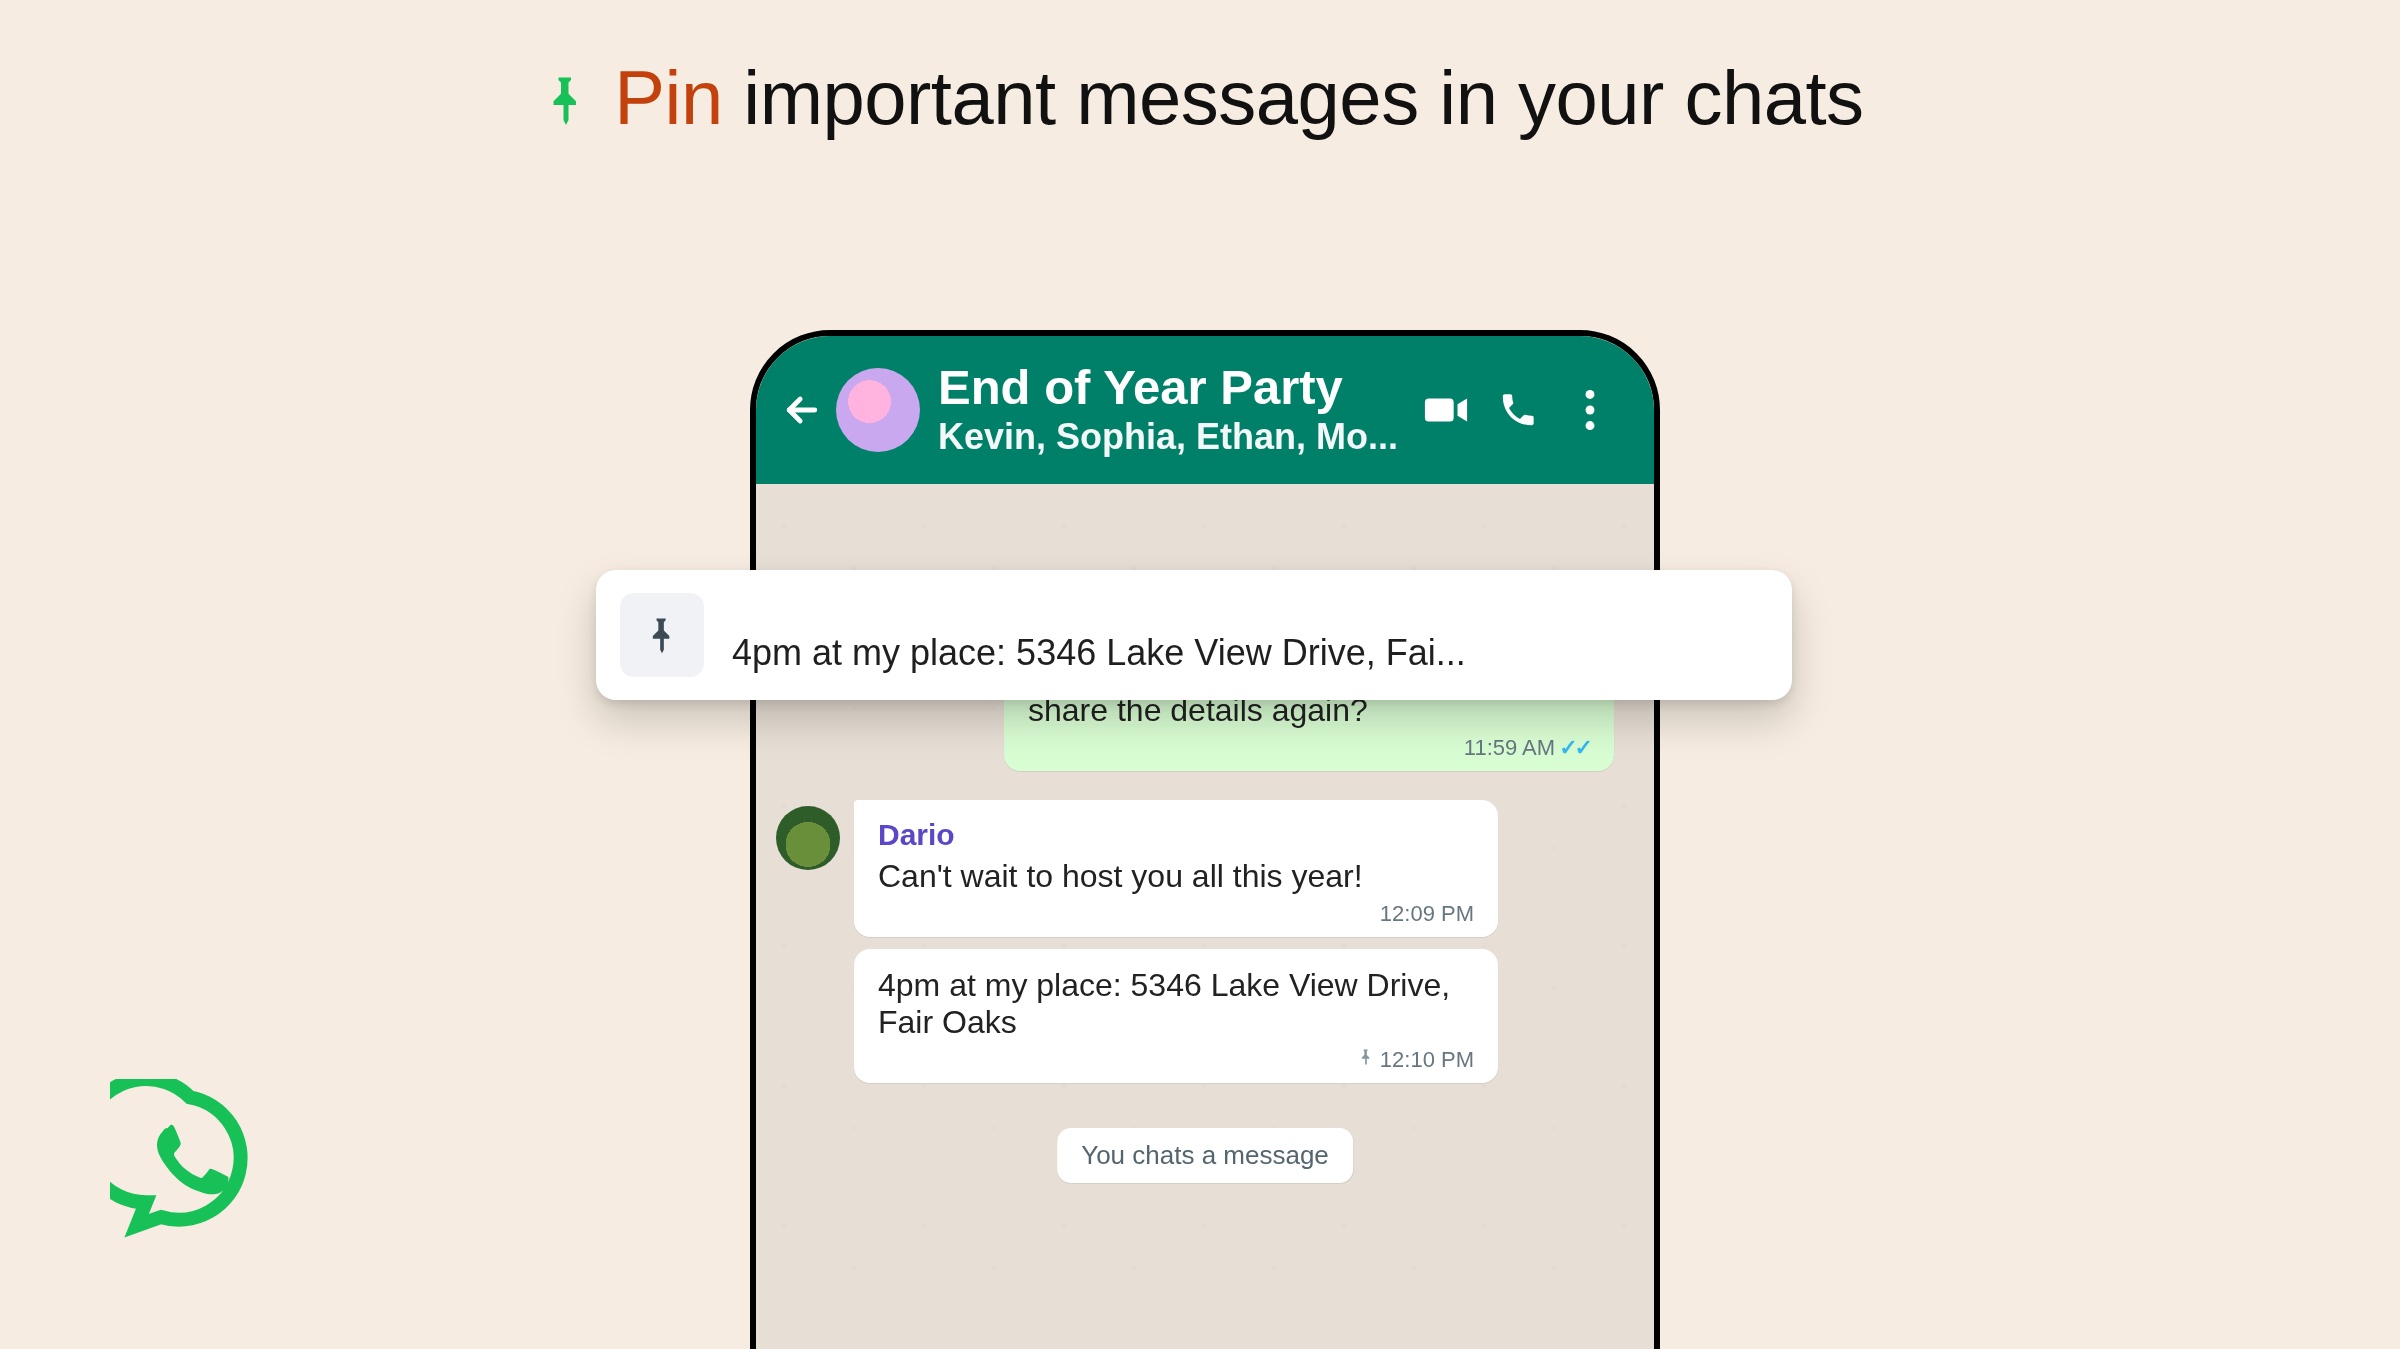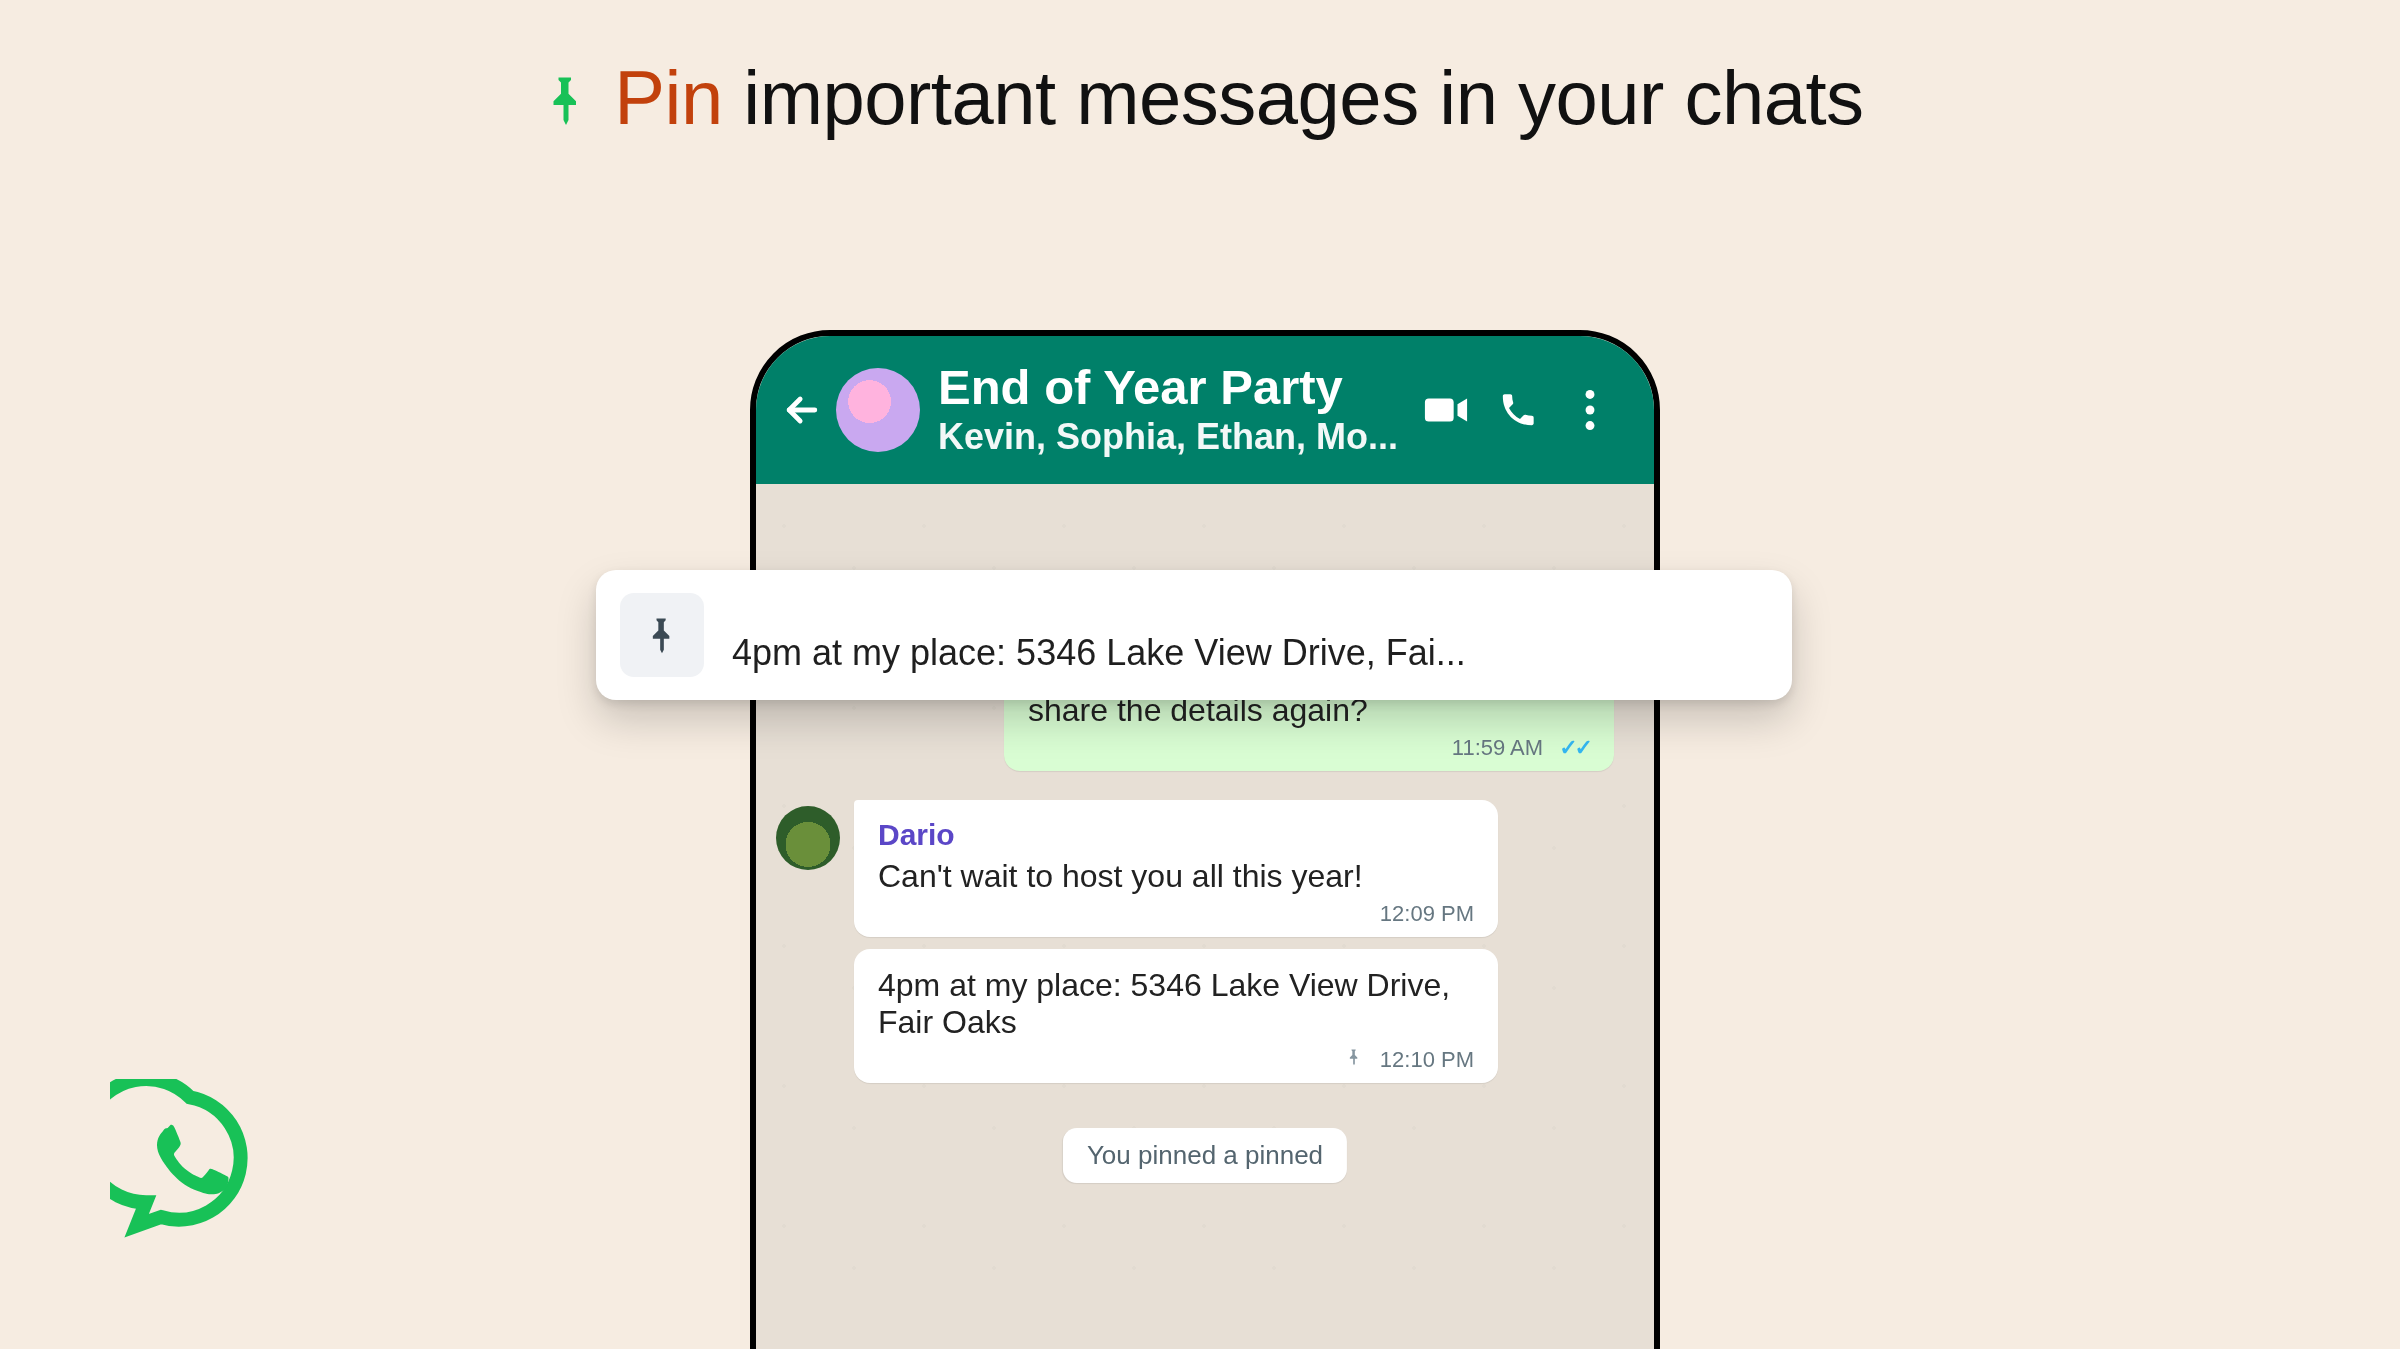--- a/index.html
+++ b/index.html
@@ -88,21 +88,21 @@
     color: #222;
   }
   .bubble.out {
     background: #d9fdd3;
     right: 40px;
     top: 190px;
     width: 610px;
   }
   .bubble .meta {
     display: flex; justify-content: flex-end; align-items:center;
-    font-size: 22px; color: #667781; margin-top: 6px; gap: 16px;
+    font-size: 22px; color: #667781; margin-top: 6px; gap: 4px;
   }
   .ticks { color: #34b7f1; font-weight: 700; letter-spacing: -3px; }
 
   
   .in-wrap { position: absolute; left: 20px; top: 316px; display: flex; align-items: flex-start; gap: 14px; }
   .in-wrap .sender-avatar {
     width: 64px; height: 64px; border-radius: 50%;
     background: radial-gradient(circle at 50% 60%, #6a8f3a 0 45%, #2e5d2a 45% 100%);
     flex-shrink: 0; margin-top: 6px;
   }
@@ -237,21 +237,21 @@
                   <path d="M14 4l-1 1v4.5l3 3V14H13v6l-1 2-1-2v-6H7v-1.5l3-3V5l-1-1V3h5z"></path>
                 </svg>
             </span>
             <span>12:10 PM</span>
           </div>
         </div>
       </div>
     </div>
 
     <div class="sys-chip">
-      <span>You pinned a pinned</span>
+      <span>You chats a message</span>
     </div>
   </div>
 </div>
 
 <div class="pinned-banner">
   <div class="pin-box">
     <svg width="44" height="44" viewBox="0 0 24 24" fill="#3b4a54">
         <path d="M14 4l-1 1v4.5l3 3V14H13v6l-1 2-1-2v-6H7v-1.5l3-3V5l-1-1V3h5z"></path>
       </svg>
   </div>

